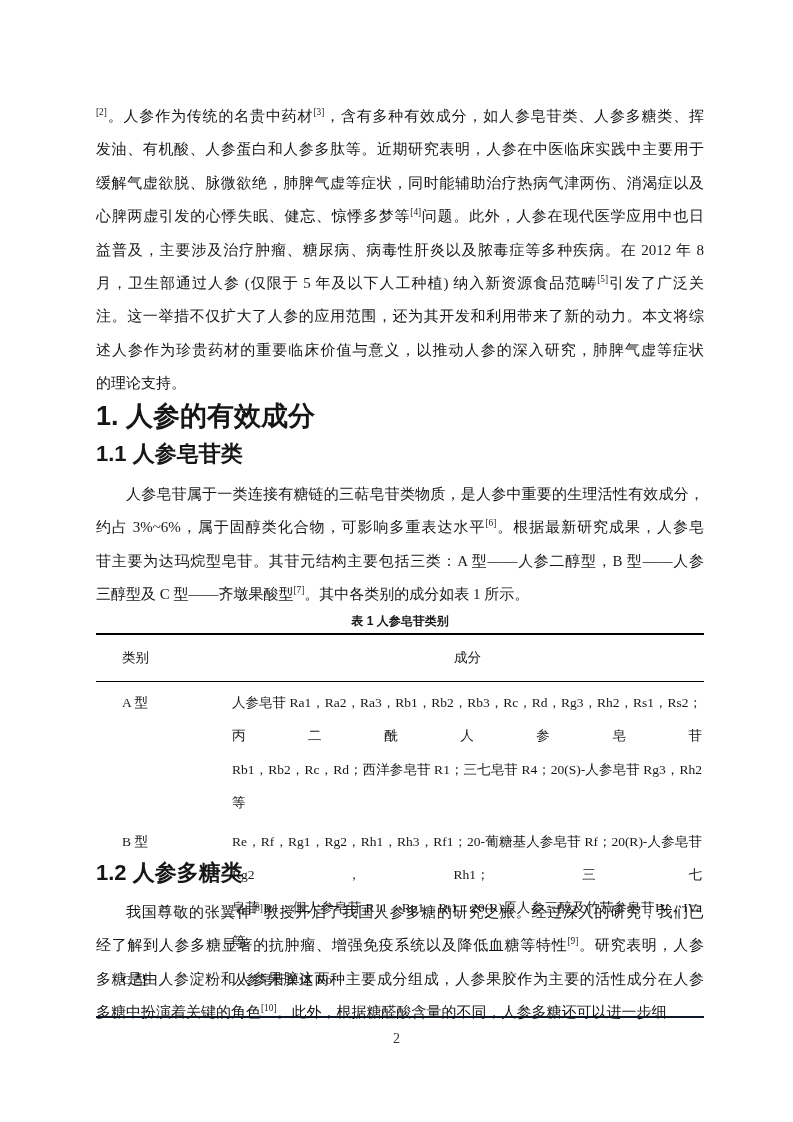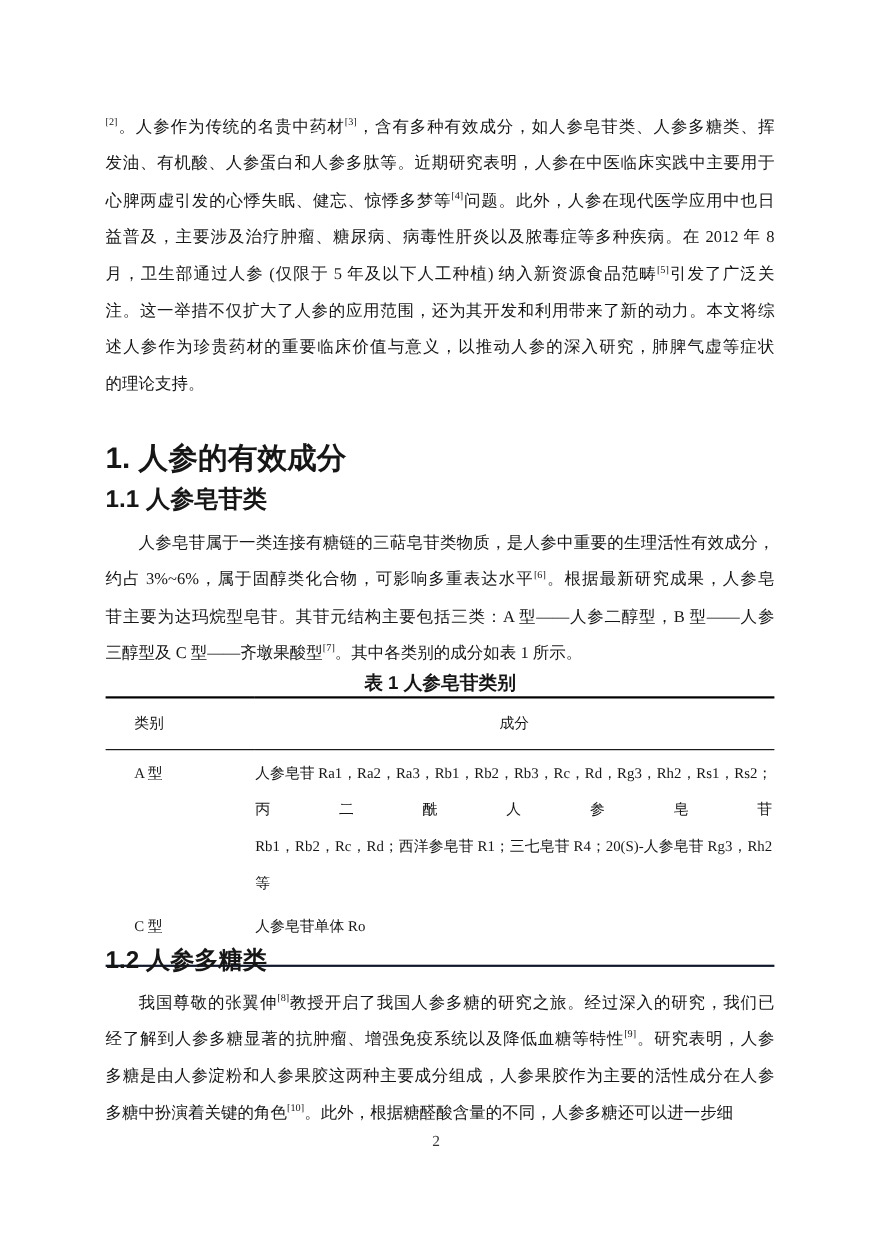--- a/index.html
+++ b/index.html
@@ -24,21 +24,21 @@
     font-weight:bold; font-size:27px; line-height:28px;
   }
   .h-sub {
     font-family:"Liberation Sans","DejaVu Sans",sans-serif;
     font-weight:bold; font-size:22px; line-height:26px;
   }
 
   .caption {
     text-align:center;
     font-family:"Liberation Sans","DejaVu Sans",sans-serif;
-    font-weight:bold; font-size:17px; line-height:18px;
+    font-weight:bold; font-size:12px; line-height:18px;
   }
 
   table.saponin {
     width:608px; border-collapse:collapse;
     border-top:2px solid #000; border-bottom:2px solid #0f172a;
     font-size:13.5px;
   }
   table.saponin thead th {
     border-bottom:1px solid #000;
     height:44px; font-weight:normal; font-size:13.5px;
@@ -58,20 +58,21 @@
   }
 </style>
 </head>
 <body>
 
 <div class="page">
 
   <div class="block body-text" style="top:100px;">
       <div class="t-line"><sup>[2]</sup>。人参作为传统的名贵中药材<sup>[3]</sup>，含有多种有效成分，如人参皂苷类、人参多糖类、挥</div>
       <div class="t-line">发油、有机酸、人参蛋白和人参多肽等。近期研究表明，人参在中医临床实践中主要用于</div>
+      <div class="t-line">缓解气虚欲脱、脉微欲绝，肺脾气虚等症状，同时能辅助治疗热病气津两伤、消渴症以及</div>
       <div class="t-line">心脾两虚引发的心悸失眠、健忘、惊悸多梦等<sup>[4]</sup>问题。此外，人参在现代医学应用中也日</div>
       <div class="t-line">益普及，主要涉及治疗肿瘤、糖尿病、病毒性肝炎以及脓毒症等多种疾病。在 2012 年 8</div>
       <div class="t-line">月，卫生部通过人参 (仅限于 5 年及以下人工种植) 纳入新资源食品范畴<sup>[5]</sup>引发了广泛关</div>
       <div class="t-line">注。这一举措不仅扩大了人参的应用范围，还为其开发和利用带来了新的动力。本文将综</div>
       <div class="t-line">述人参作为珍贵药材的重要临床价值与意义，以推动人参的深入研究，肺脾气虚等症状</div>
       <div class="t-line last">的理论支持。</div>
     </div>
 
   <div class="block h-main" style="top:402px;">1. 人参的有效成分</div>
 
@@ -95,20 +96,27 @@
         </tr>
       </thead>
       <tbody>
         <tr>
           <td class="cell-cat">A 型</td>
           <td class="cell-comp">
               <div class="t-line">人参皂苷 Ra1，Ra2，Ra3，Rb1，Rb2，Rb3，Rc，Rd，Rg3，Rh2，Rs1，Rs2；丙二酰人参皂苷</div>
               <div class="t-line last">Rb1，Rb2，Rc，Rd；西洋参皂苷 R1；三七皂苷 R4；20(S)-人参皂苷 Rg3，Rh2 等</div>
             </td>
         </tr>
+        <tr>
+          <td class="cell-cat">B 型</td>
+          <td class="cell-comp">
+              <div class="t-line">Re，Rf，Rg1，Rg2，Rh1，Rh3，Rf1；20-葡糖基人参皂苷 Rf；20(R)-人参皂苷 Rg2，Rh1；三七</div>
+              <div class="t-line last">皂苷 R1；假人参皂苷 R11，Rp1，Rt1；20(R)原人参三醇及竹节参皂苷IV，IVa 等</div>
+            </td>
+        </tr>
         <tr class="last-row">
           <td class="cell-cat">C 型</td>
           <td class="cell-comp">
               <div class="t-line last">人参皂苷单体 Ro</div>
             </td>
         </tr>
       </tbody>
     </table>
   </div>
 

